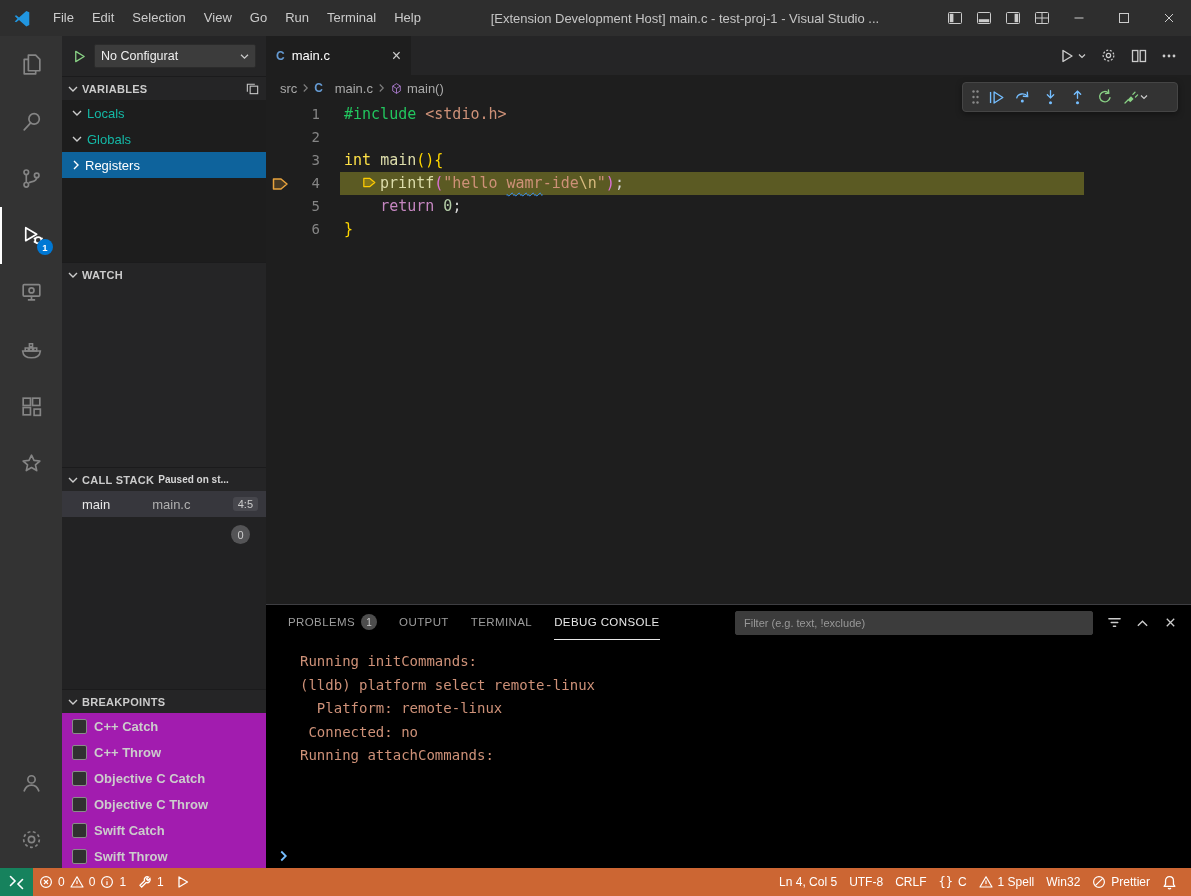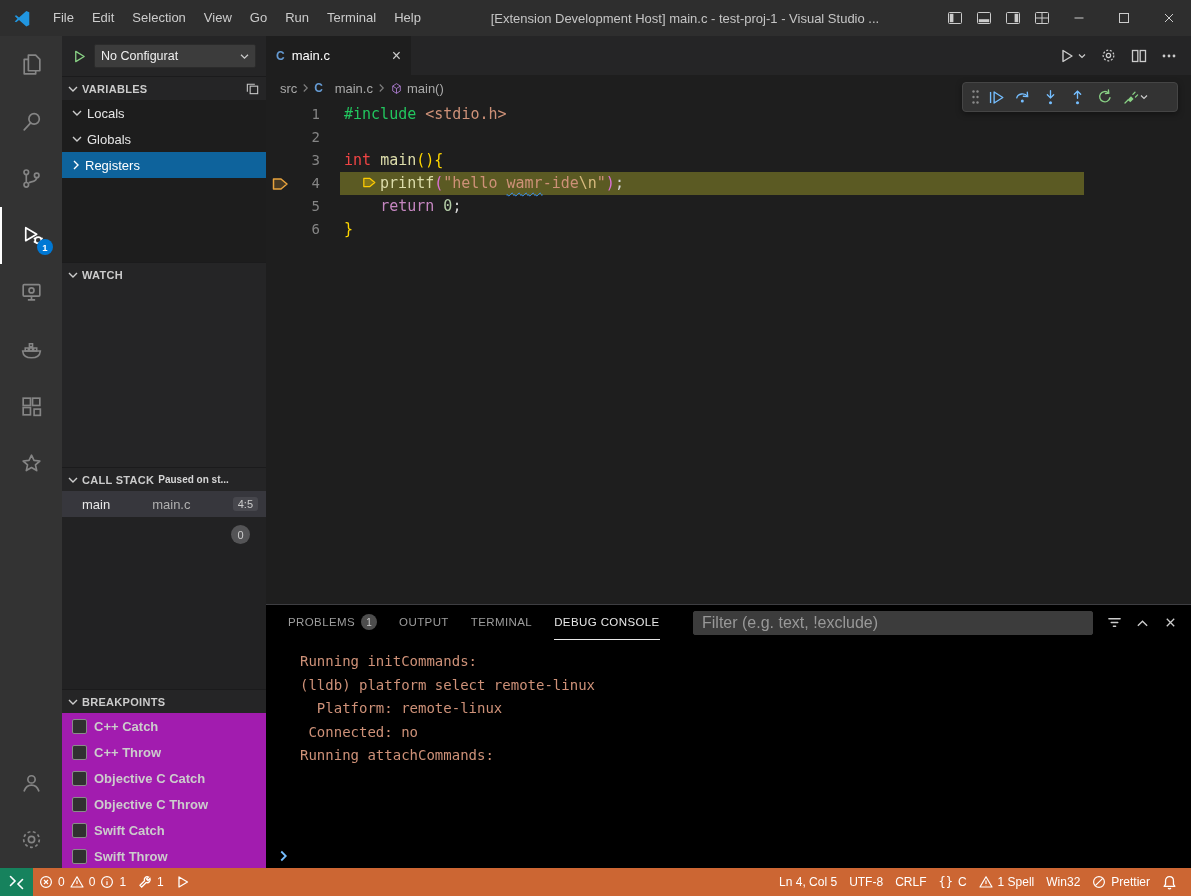--- a/index.html
+++ b/index.html
@@ -33,21 +33,21 @@
 .sb-run { height:40px; display:flex; align-items:center; padding:0 10px; gap:7px; flex:none; }
 .run-dropdown { flex:1; height:24px; background:#3c3c3c; border:1px solid #2b2b2b; border-radius:2px; display:flex; align-items:center; padding:0 6px; gap:4px; color:#f0f0f0; font-size:12.5px; }
 .run-dropdown .lbl { flex:1; white-space:nowrap; overflow:hidden; }
 .sb-header { height:24px; display:flex; align-items:center; gap:4px; padding:0 6px; font-size:11px; font-weight:bold; letter-spacing:.3px; color:#cccccc; background:#252526; border-top:1px solid #1b1b1c; flex:none; }
 .sb-header .grow { flex:1; }
 .sb-body { flex:none; overflow:hidden; }
 .vars-body { height:162px; background:#1d1d1d; }
 .watch-body { height:181px; background:#252526; }
 .cs-body { height:198px; background:#222223; }
 .bp-body { flex:1; background:#a21caf;font-weight:bold; }
-.tree-item { height:26px; display:flex; align-items:center; gap:5px; padding:0 4px 0 10px; font-size:13px; color:#e5e5e5; }
+.tree-item { height:26px; display:flex; align-items:center; gap:5px; padding:0 4px 0 10px; font-size:13px; color:#14b8a6; }
 .tree-item.selected { background:#0e639c; color:#ffffff; }
 .cs-status { font-size:10px; font-weight:bold; color:#d7d7d7; letter-spacing:0; }
 .cs-row { height:26px; background:#37373d; display:flex; align-items:center; padding:0 8px 0 20px; gap:8px; }
 .cs-name { color:#e8e8e8; }
 .cs-file { color:#b0b0b0; margin-left:34px; }
 .cs-pos { margin-left:auto; background:#47474d; color:#cccccc; font-size:11px; padding:1px 5px; border-radius:3px; }
 .cs-badge { margin:8px 16px 0 auto; width:19px; height:19px; border-radius:50%; background:#545456; color:#cccccc; font-size:11px; display:flex; align-items:center; justify-content:center; }
 .bp-item { height:26px; display:flex; align-items:center; gap:7px; padding:0 10px; }
 .checkbox { width:15px; height:15px; background:#313131; border:1px solid #8a8a8a; border-radius:2px; flex:none; }
 .bp-label { font-size:13px; color:#cccccc; }
@@ -72,32 +72,32 @@
 .code-area { flex:1; position:relative; overflow:hidden; background:#1e1e1e; padding-top:2px; }
 .code-line { display:flex; height:23px; line-height:23px; font-family:"DejaVu Sans Mono","Liberation Mono",monospace; font-size:15px; position:relative; }
 .glyph { width:28px; flex:none; position:relative; }
 .glyph svg { position:absolute; left:6px; top:4px; }
 .lnum { width:26px; flex:none; text-align:right; color:#858585; font-size:14px; }
 .lcontent { margin-left:24px; white-space:pre; position:relative; flex:1; }
 .line-highlight { position:absolute; left:-4px; top:0; width:744px; height:23px; background:#5b5a23; z-index:0; }
 .lcontent > span { position:relative; z-index:1; }
 .inline-icon { display:inline-block; width:18px; height:14px; vertical-align:-1px; }
 .inline-icon svg { display:inline; }
-.tok-pp{color:#22c55e}.tok-kw{color:#ef4444}.tok-fn{color:#DCDCAA}.tok-str{color:#CE9178}
+.tok-pp{color:#22c55e}.tok-kw{color:#fde047}.tok-fn{color:#DCDCAA}.tok-str{color:#CE9178}
 .tok-esc{color:#D7BA7D}.tok-num{color:#B5CEA8}.tok-pl{color:#D4D4D4}.tok-br{color:#FFD700}
 .tok-br2{color:#DA70D6}.tok-ctrl{color:#C586C0}
 .squiggle { text-decoration:underline wavy #3794ff 1px; text-underline-offset:4px; }
 
 
 .panel { height:264px; flex:none; display:flex; flex-direction:column; border-top:1px solid #3e3e42; background:#000000; }
 .panel-header { height:35px; display:flex; align-items:center; padding:0 10px 0 22px; flex:none; }
 .panel-tab { margin-right:22px; font-size:11.5px; letter-spacing:.4px; color:#9d9d9d; height:35px; display:flex; align-items:center; gap:6px; border-bottom:1px solid transparent; }
 .panel-tab.active { color:#e7e7e7; border-bottom:1px solid #e7e7e7; }
 .ptab-badge { min-width:16px; height:16px; border-radius:50%; background:#4d4d4d; color:#cccccc; font-size:10px; display:flex; align-items:center; justify-content:center; letter-spacing:0; }
-.panel-filter { margin-left:auto; width:400px; height:24px; background:#3c3c3c; border:1px solid #3c3c3c; border-radius:2px; color:#cccccc; font-size:16px; padding:0 8px; font-family:"Liberation Sans",sans-serif; }
+.panel-filter { margin-left:auto; width:358px; height:24px; background:#3c3c3c; border:1px solid #3c3c3c; border-radius:2px; color:#cccccc; font-size:11px; padding:0 8px; font-family:"Liberation Sans",sans-serif; }
 .panel-filter::placeholder { color:#989898; }
 .panel-actions { display:flex; align-items:center; gap:6px; margin-left:10px; color:#cccccc; }
 .pa-btn { width:22px; height:22px; display:flex; align-items:center; justify-content:center; border-radius:3px; }
 .console { flex:1; overflow:hidden; padding:10px 0 0 34px; font-family:"DejaVu Sans Mono","Liberation Mono",monospace; font-size:14px; line-height:23.5px; color:#ce9178; }
 .console-line { white-space:pre; }
 .console-input { height:24px; flex:none; display:flex; align-items:center; padding-left:13px; }
 
 
 .statusbar { height:28px; background:#cc6633; display:flex; align-items:stretch; color:#ffffff; font-size:12px; flex:none; }
 .sb-remote { width:33px; background:#16825d; display:flex; align-items:center; justify-content:center; flex:none; }

